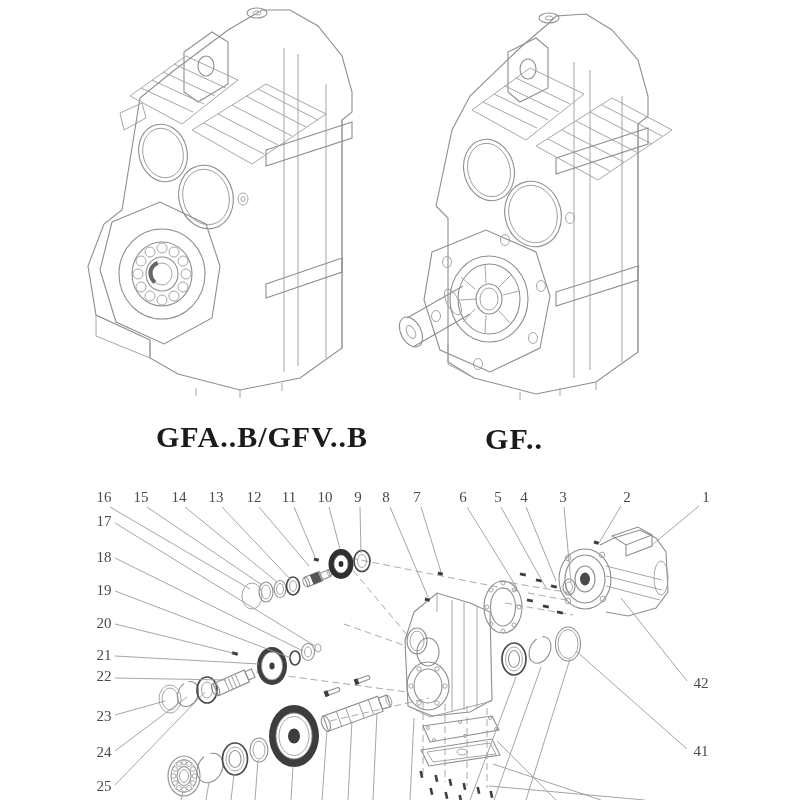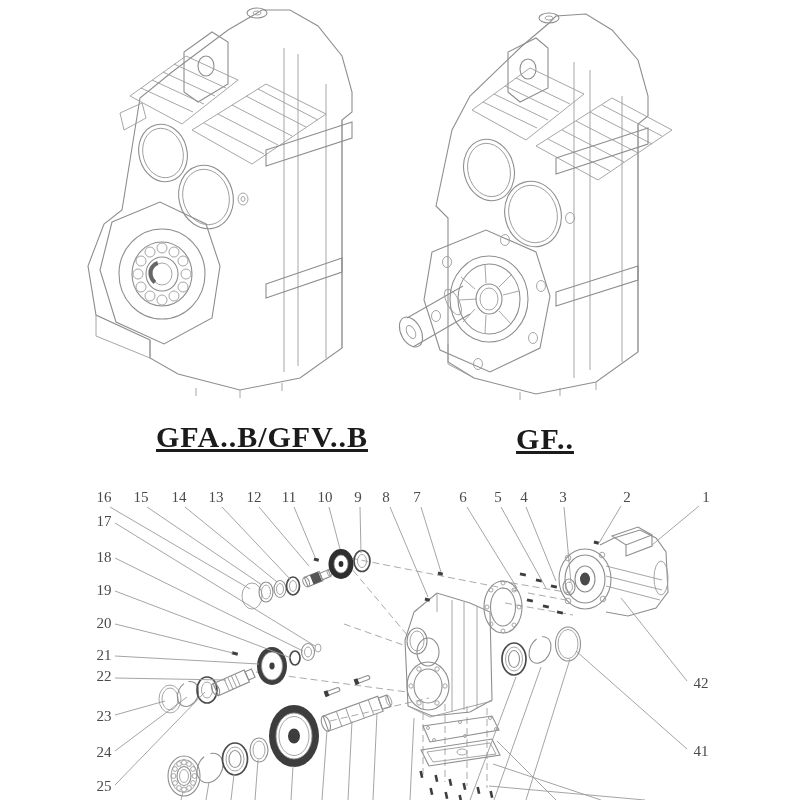--- a/index.html
+++ b/index.html
@@ -478,14 +478,14 @@
         <line x1="115" y1="785" x2="205" y2="692" stroke="#9b9b9b" stroke-width="0.9"></line>
         <text x="104" y="791" text-anchor="middle" class="callout-num" fill="#4a4a4a">25</text>
         <line x1="687" y1="681" x2="621" y2="598" stroke="#9b9b9b" stroke-width="0.9"></line>
         <text x="701" y="688" text-anchor="middle" class="callout-num" fill="#4a4a4a">42</text>
         <line x1="687" y1="749" x2="576" y2="651" stroke="#9b9b9b" stroke-width="0.9"></line>
         <text x="701" y="756" text-anchor="middle" class="callout-num" fill="#4a4a4a">41</text>
       </g>
   </g>
 </svg>
 
-<div class="model-label" style="left:262px;top:420px;text-decoration:underline;">GFA..B/GFV..B</div>
-<div class="model-label" style="left:545px;top:422px;text-decoration:underline;">GF..</div>
+<div class="model-label" style="left:262px;top:420px;">GFA..B/GFV..B</div>
+<div class="model-label" style="left:514px;top:422px;">GF..</div>
 
 </body></html>

